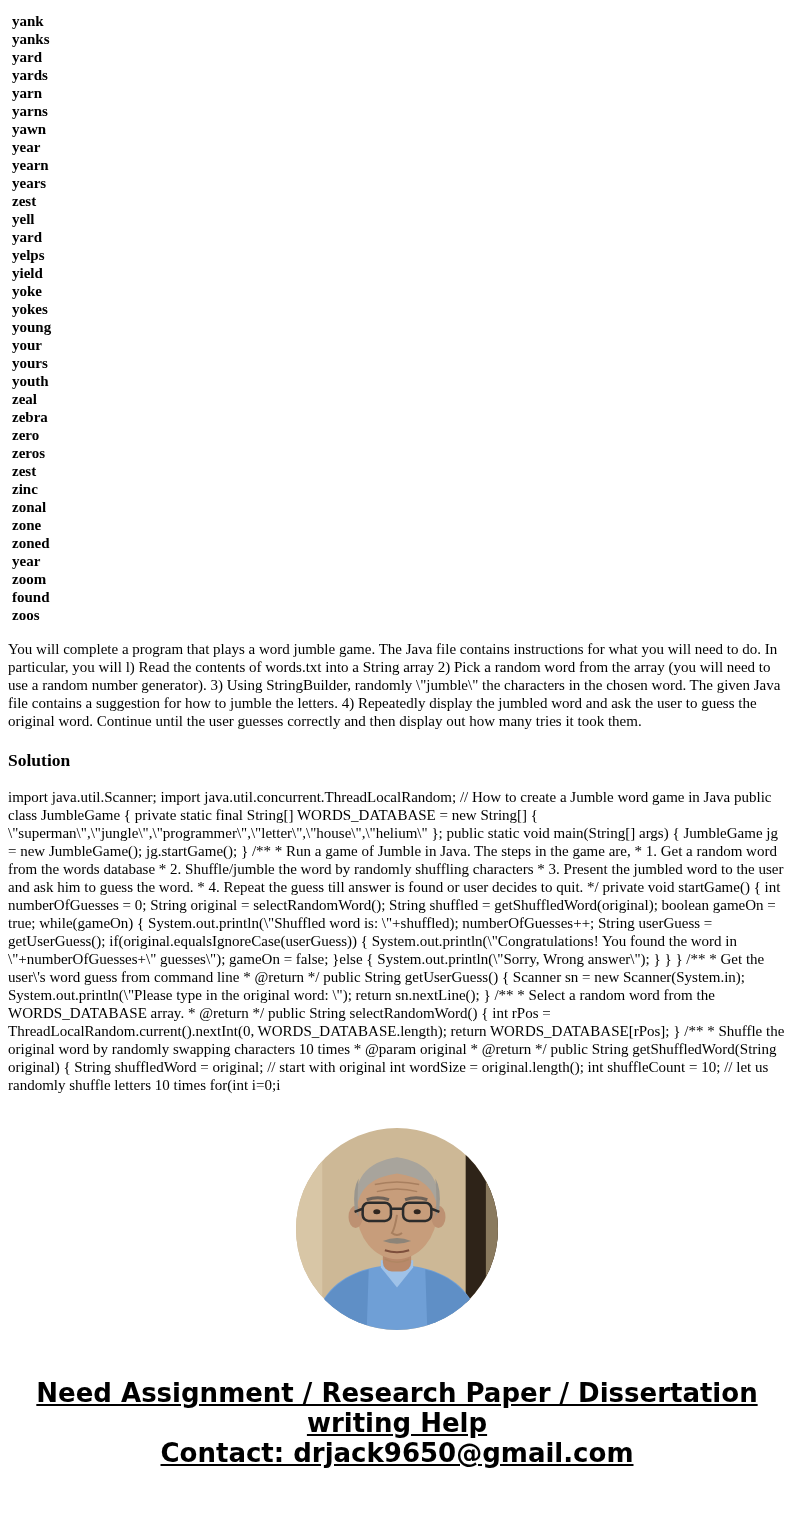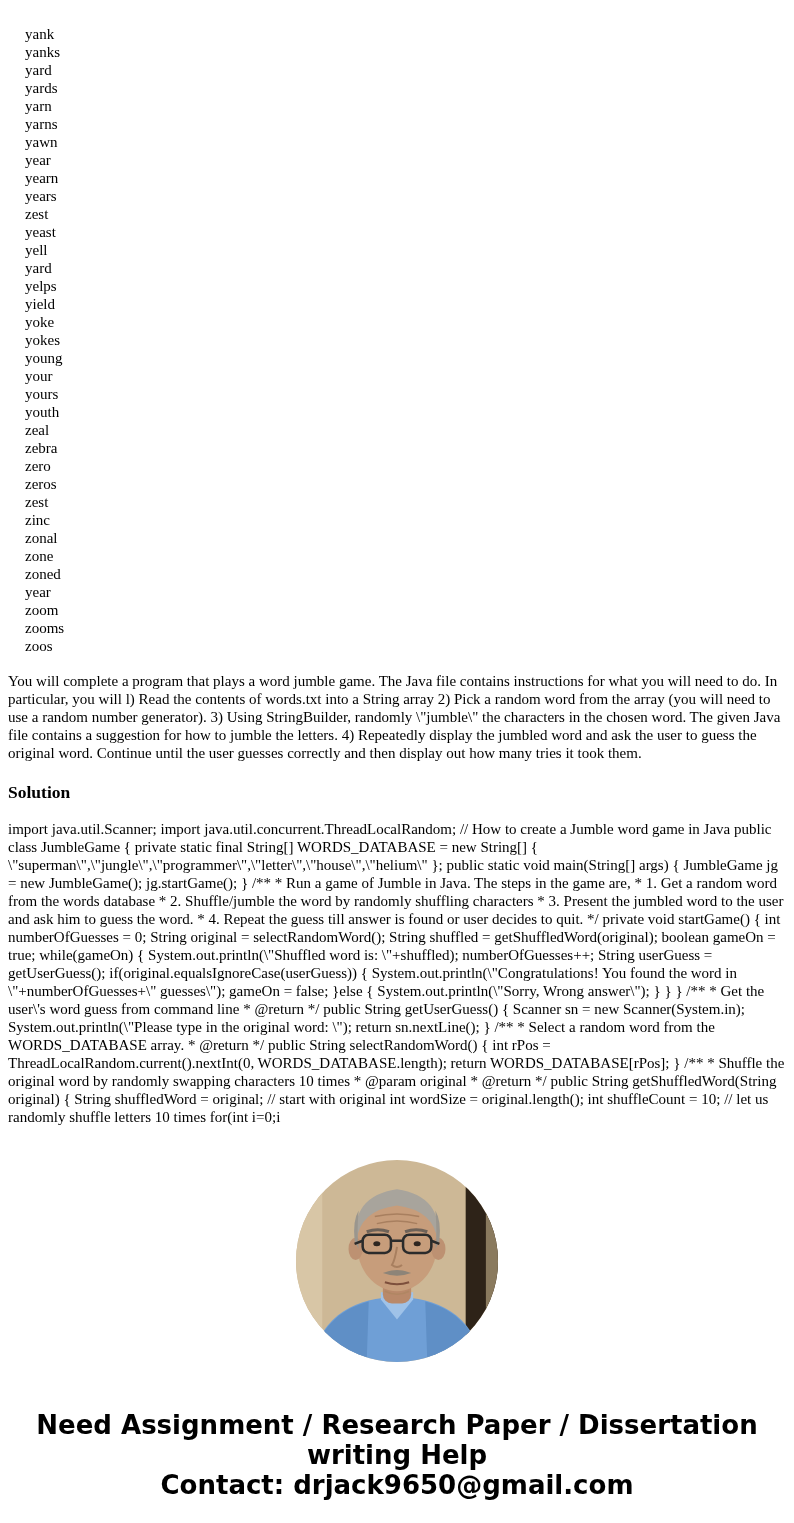--- a/index.html
+++ b/index.html
@@ -10,21 +10,21 @@
     color: #000000;
   }
   body {
     width: 794px;
     min-height: 1523px;
     padding: 8px;
     font-family: "Liberation Serif", serif;
     font-size: 15px;
     line-height: 18px;
   }
-  .word-list { margin: 17px; }
+  .word-list { margin: 4px; font-weight: bold; }
   .word-list div { line-height: 18px; }
   .para {
     margin: 16px 0;
     line-height: 18px;
   }
   .solution-heading {
     font-size: 17.5px;
     font-weight: bold;
     margin: 20px 0 18px 0;
     line-height: 20px;
@@ -48,41 +48,41 @@
   }
   .photo svg { display: block; }
   .footer {
     margin-top: 48px;
     text-align: center;
     font-family: "DejaVu Sans", sans-serif;
     font-weight: bold;
     font-size: 26px;
     line-height: 30px;
     color: #000000;
+    text-decoration: underline;
   }
   .footer div { margin: 0; }
 </style>
 </head>
 <body>
 
 <div>
 
   <div class="word-list">
       <div class="word-line">yank</div>
       <div class="word-line">yanks</div>
       <div class="word-line">yard</div>
       <div class="word-line">yards</div>
       <div class="word-line">yarn</div>
       <div class="word-line">yarns</div>
       <div class="word-line">yawn</div>
       <div class="word-line">year</div>
       <div class="word-line">yearn</div>
       <div class="word-line">years</div>
       <div class="word-line">zest</div>
-      <div class="word-line">yeast</div>
       <div class="word-line">yell</div>
       <div class="word-line">yard</div>
       <div class="word-line">yelps</div>
       <div class="word-line">yield</div>
       <div class="word-line">yoke</div>
       <div class="word-line">yokes</div>
       <div class="word-line">young</div>
       <div class="word-line">your</div>
       <div class="word-line">yours</div>
       <div class="word-line">youth</div>
@@ -90,21 +90,21 @@
       <div class="word-line">zebra</div>
       <div class="word-line">zero</div>
       <div class="word-line">zeros</div>
       <div class="word-line">zest</div>
       <div class="word-line">zinc</div>
       <div class="word-line">zonal</div>
       <div class="word-line">zone</div>
       <div class="word-line">zoned</div>
       <div class="word-line">year</div>
       <div class="word-line">zoom</div>
-      <div class="word-line">zooms</div>
+      <div class="word-line">found</div>
       <div class="word-line">zoos</div>
     </div>
 
   <p class="para">You will complete a program that plays a word jumble game. The Java file contains instructions for what you will need to do. In particular, you will l) Read the contents of words.txt into a String array 2) Pick a random word from the array (you will need to use a random number generator). 3) Using StringBuilder, randomly \"jumble\" the characters in the chosen word. The given Java file contains a suggestion for how to jumble the letters. 4) Repeatedly display the jumbled word and ask the user to guess the original word. Continue until the user guesses correctly and then display out how many tries it took them.</p>
 
   <div class="solution-heading">Solution</div>
 
   <p class="code-para">import java.util.Scanner; import java.util.concurrent.ThreadLocalRandom; // How to create a Jumble word game in Java public class JumbleGame { private static final String[] WORDS_DATABASE = new String[] { \"superman\",\"jungle\",\"programmer\",\"letter\",\"house\",\"helium\" }; public static void main(String[] args) { JumbleGame jg = new JumbleGame(); jg.startGame(); } /** * Run a game of Jumble in Java. The steps in the game are, * 1. Get a random word from the words database * 2. Shuffle/jumble the word by randomly shuffling characters * 3. Present the jumbled word to the user and ask him to guess the word. * 4. Repeat the guess till answer is found or user decides to quit. */ private void startGame() { int numberOfGuesses = 0; String original = selectRandomWord(); String shuffled = getShuffledWord(original); boolean gameOn = true; while(gameOn) { System.out.println(\"Shuffled word is: \"+shuffled); numberOfGuesses++; String userGuess = getUserGuess(); if(original.equalsIgnoreCase(userGuess)) { System.out.println(\"Congratulations! You found the word in \"+numberOfGuesses+\" guesses\"); gameOn = false; }else { System.out.println(\"Sorry, Wrong answer\"); } } } /** * Get the user\'s word guess from command line * @return */ public String getUserGuess() { Scanner sn = new Scanner(System.in); System.out.println(\"Please type in the original word: \"); return sn.nextLine(); } /** * Select a random word from the WORDS_DATABASE array. * @return */ public String selectRandomWord() { int rPos = ThreadLocalRandom.current().nextInt(0, WORDS_DATABASE.length); return WORDS_DATABASE[rPos]; } /** * Shuffle the original word by randomly swapping characters 10 times * @param original * @return */ public String getShuffledWord(String original) { String shuffledWord = original; // start with original int wordSize = original.length(); int shuffleCount = 10; // let us randomly shuffle letters 10 times for(int i=0;i</p>
 
   <div class="photo-wrap">

